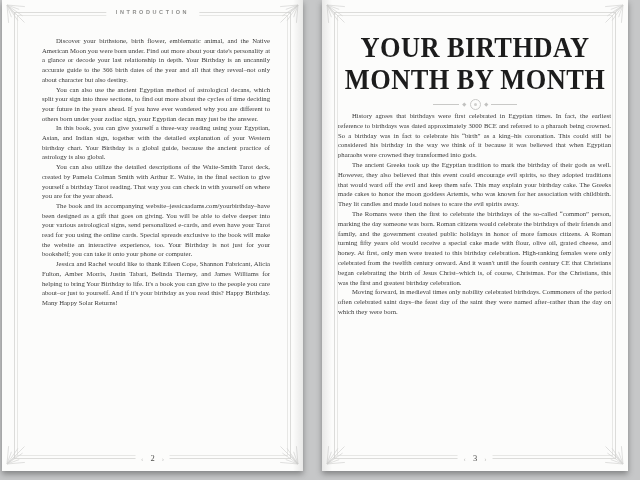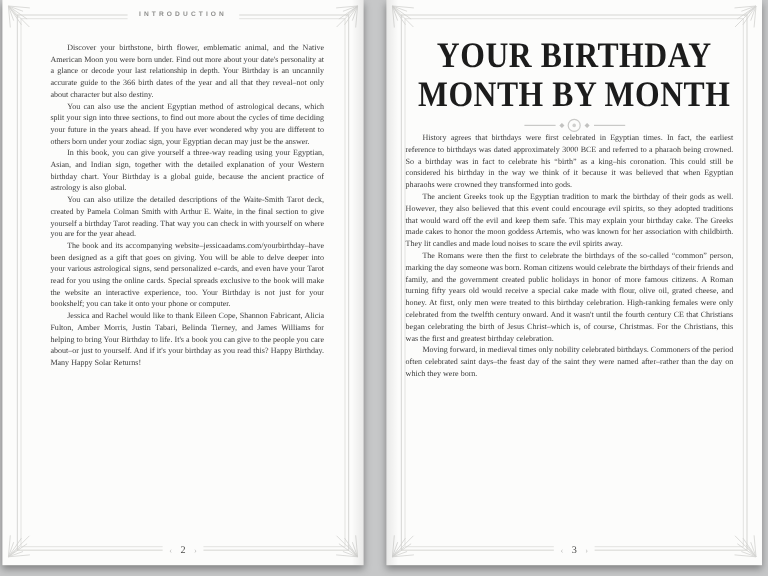--- a/index.html
+++ b/index.html
@@ -6,21 +6,21 @@
   body{
     width:640px;height:480px;position:relative;overflow:hidden;
     background:#c6c7c8;
     font-family:"Liberation Serif", serif;
   }
   .page{
     position:absolute;top:0;height:471px;background:#fcfcfb;
     box-shadow:0 3px 6px rgba(0,0,0,.35);
   }
   .page-left{left:2px;width:301px;}
-  .page-right{left:322px;width:272px;padding-left:41px;}
+  .page-right{left:322px;width:306px;}
   .page-left::after{
     content:"";position:absolute;top:0;right:0;width:10px;height:100%;
     background:linear-gradient(to right, rgba(0,0,0,0), rgba(0,0,0,.08));
   }
   .page-right::after{
     content:"";position:absolute;top:0;left:0;width:10px;height:100%;
     background:linear-gradient(to left, rgba(0,0,0,0), rgba(0,0,0,.08));
   }
   .frame-outer{position:absolute;inset:12px;border:1px solid #dcdcda;pointer-events:none;}
   .frame-inner{position:absolute;inset:15px;border:1px solid #e7e7e5;pointer-events:none;}

